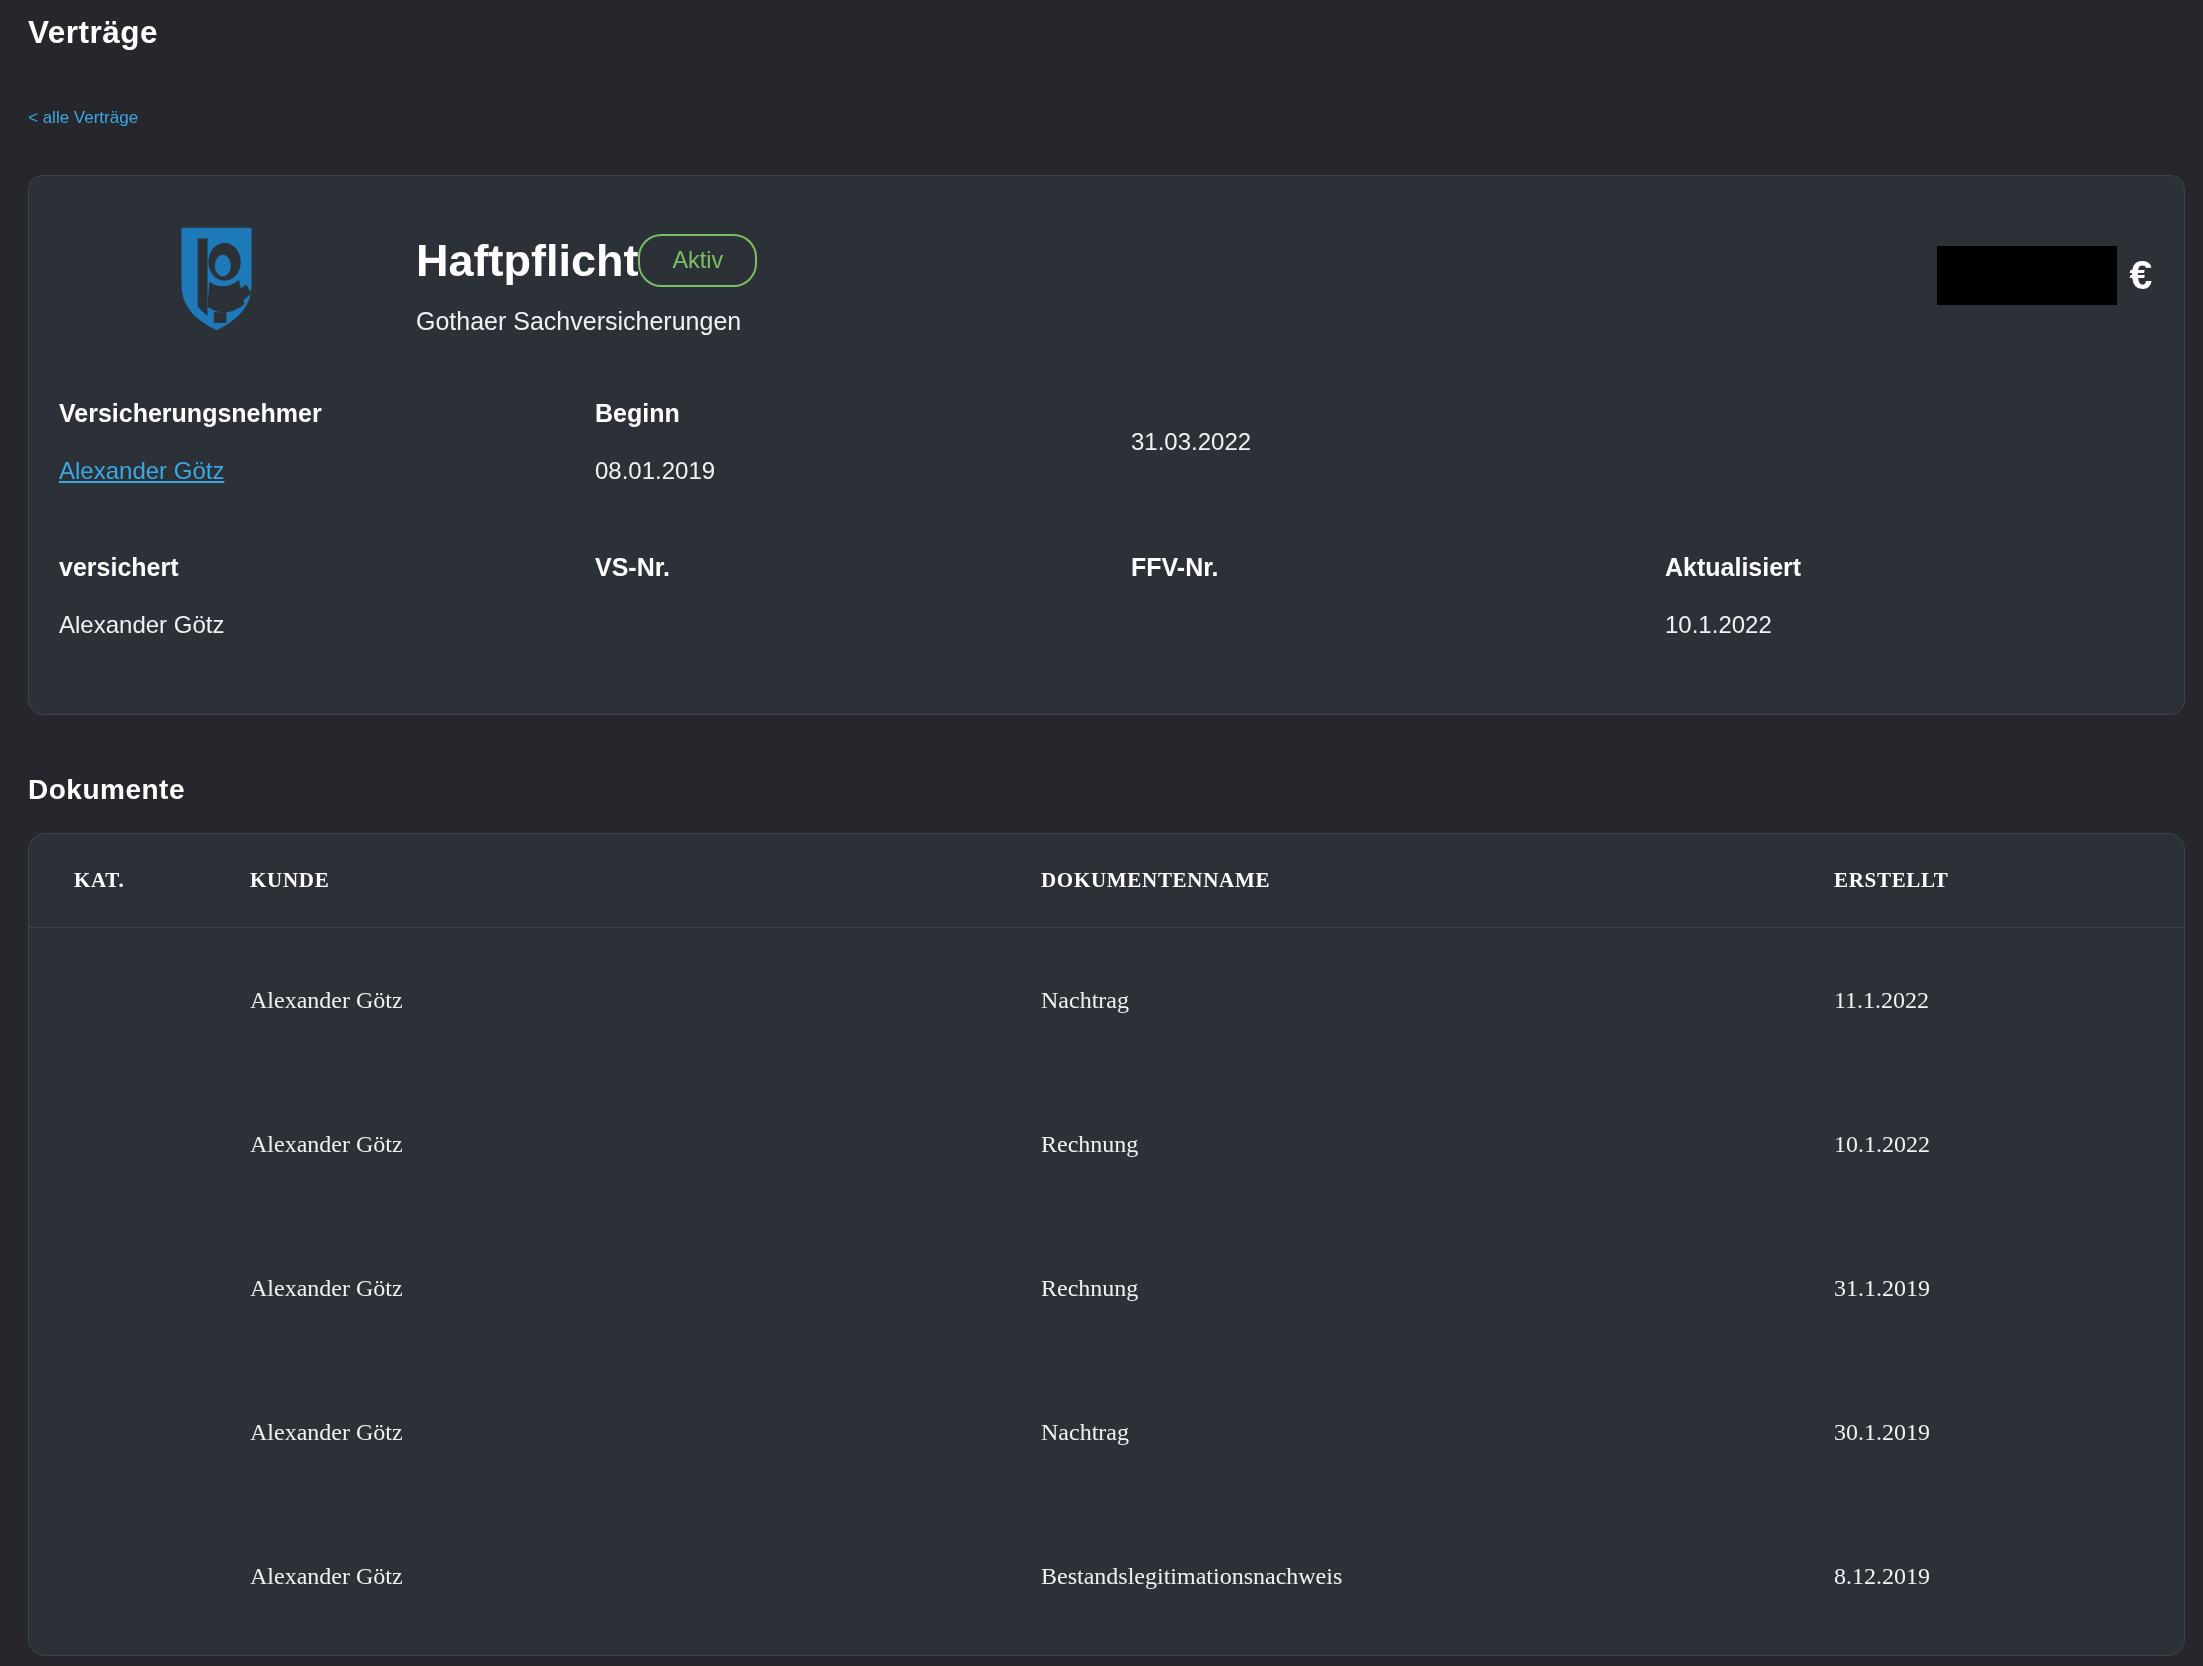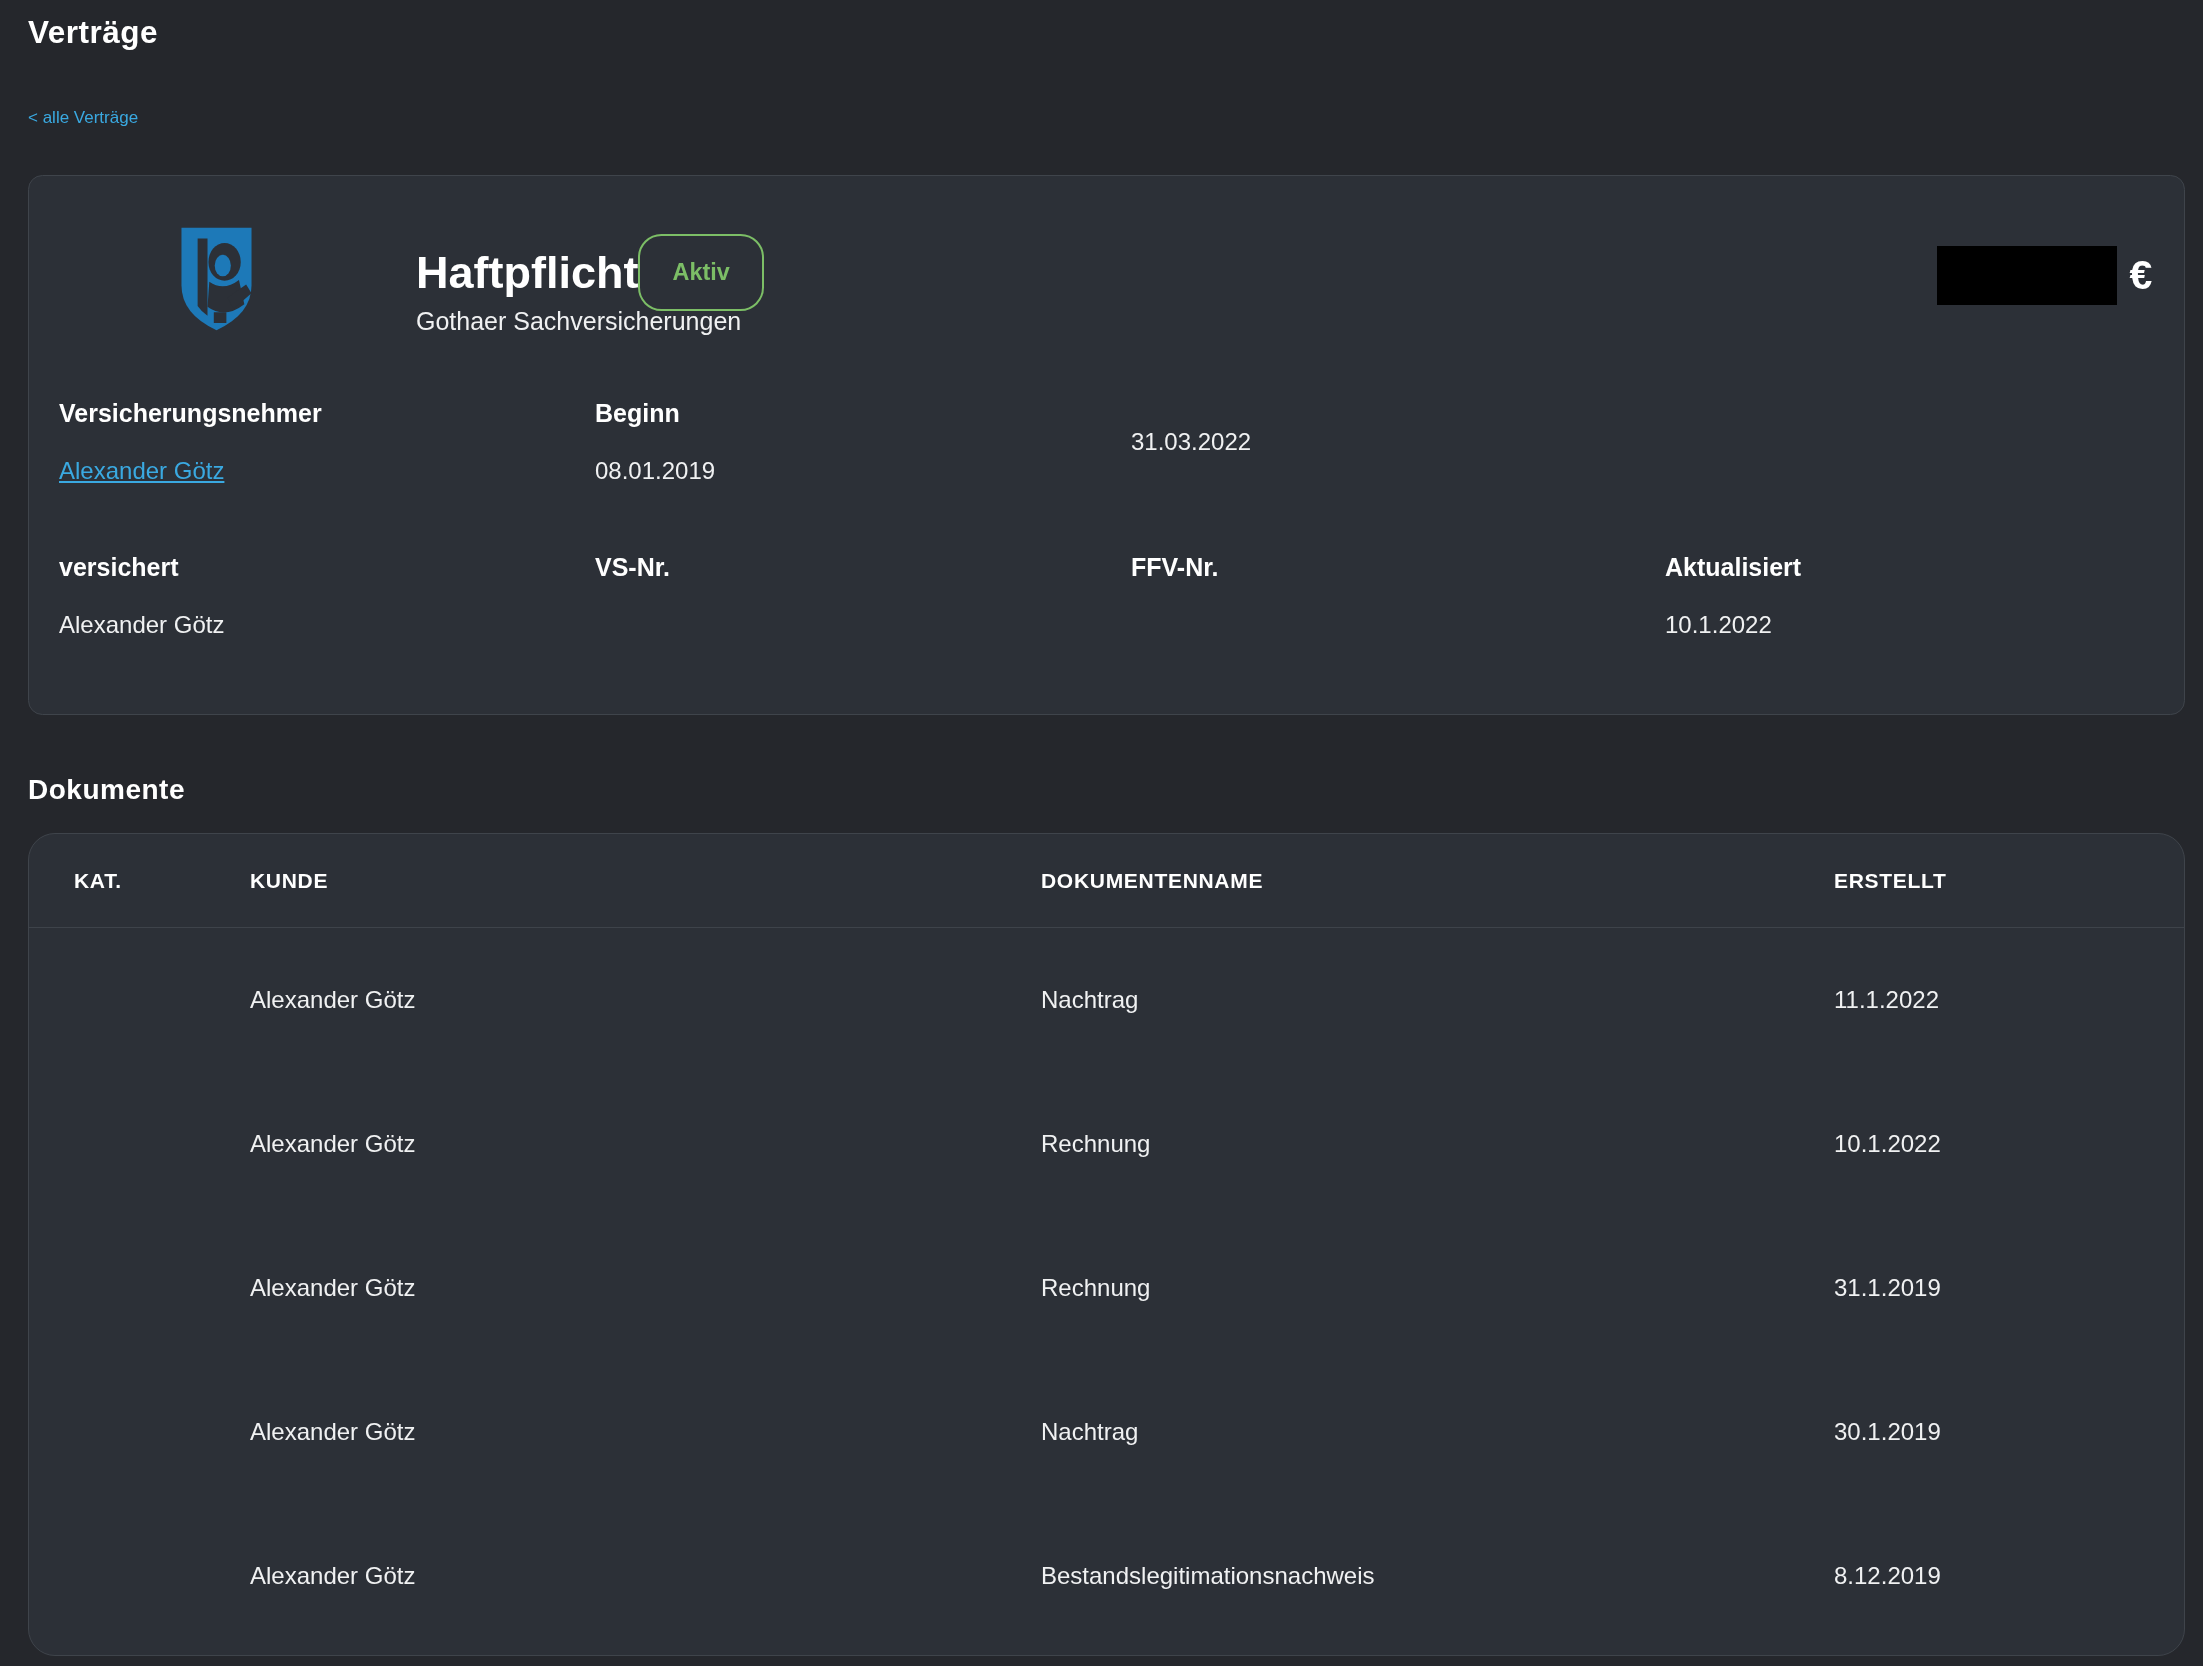--- a/index.html
+++ b/index.html
@@ -42,22 +42,22 @@
   }
   .logo{position:absolute;left:147px;top:50px;width:81px;height:106px;}
 
   .title-row{
     position:absolute;left:387px;top:58px;
     display:flex;align-items:center;
   }
   .product-name{font-size:45px;font-weight:bold;}
   .status-badge{
     border:2.7px solid var(--green);color:var(--green);
-    border-radius:23.4px;font-size:23.4px;font-weight:bold;
-    padding:25px 32px;line-height:1;display:inline-block;
+    border-radius:23.4px;font-size:23.4px;font-weight:normal;
+    padding:13px 32px;line-height:1;display:inline-block;
   }
   .insurer{position:absolute;left:387px;top:131px;font-size:25px;color:var(--text-soft);}
 
   .amount{
     position:absolute;left:1908px;top:70px;
     display:flex;align-items:center;gap:12.6px;
   }
   .redacted-amount{width:180px;height:59px;background:#000;}
   .currency{font-size:41px;font-weight:bold;}
 
@@ -71,22 +71,23 @@
 
   
   .section-title{
     position:absolute;left:28px;top:774px;
     font-size:28px;font-weight:bold;letter-spacing:0.5px;
   }
   .table-card{
     position:absolute;left:28px;top:833px;width:2157px;height:823px;
     background:var(--card-bg);
     border:0.9px solid var(--card-border);
-    border-radius:27px;
+    border-radius:17px;
     overflow:hidden;
+    font-family:Liberation Serif, serif;
   }
   .table-header{
     display:grid;grid-template-columns:176px 791px 793px 1fr;
     align-items:center;height:94px;padding-left:45px;
     font-size:21px;font-weight:bold;letter-spacing:0.7px;
     border-bottom:1.8px solid var(--divider);
   }
   .doc-row{
     display:grid;grid-template-columns:176px 791px 793px 1fr;
     align-items:center;height:144px;padding-left:45px;

